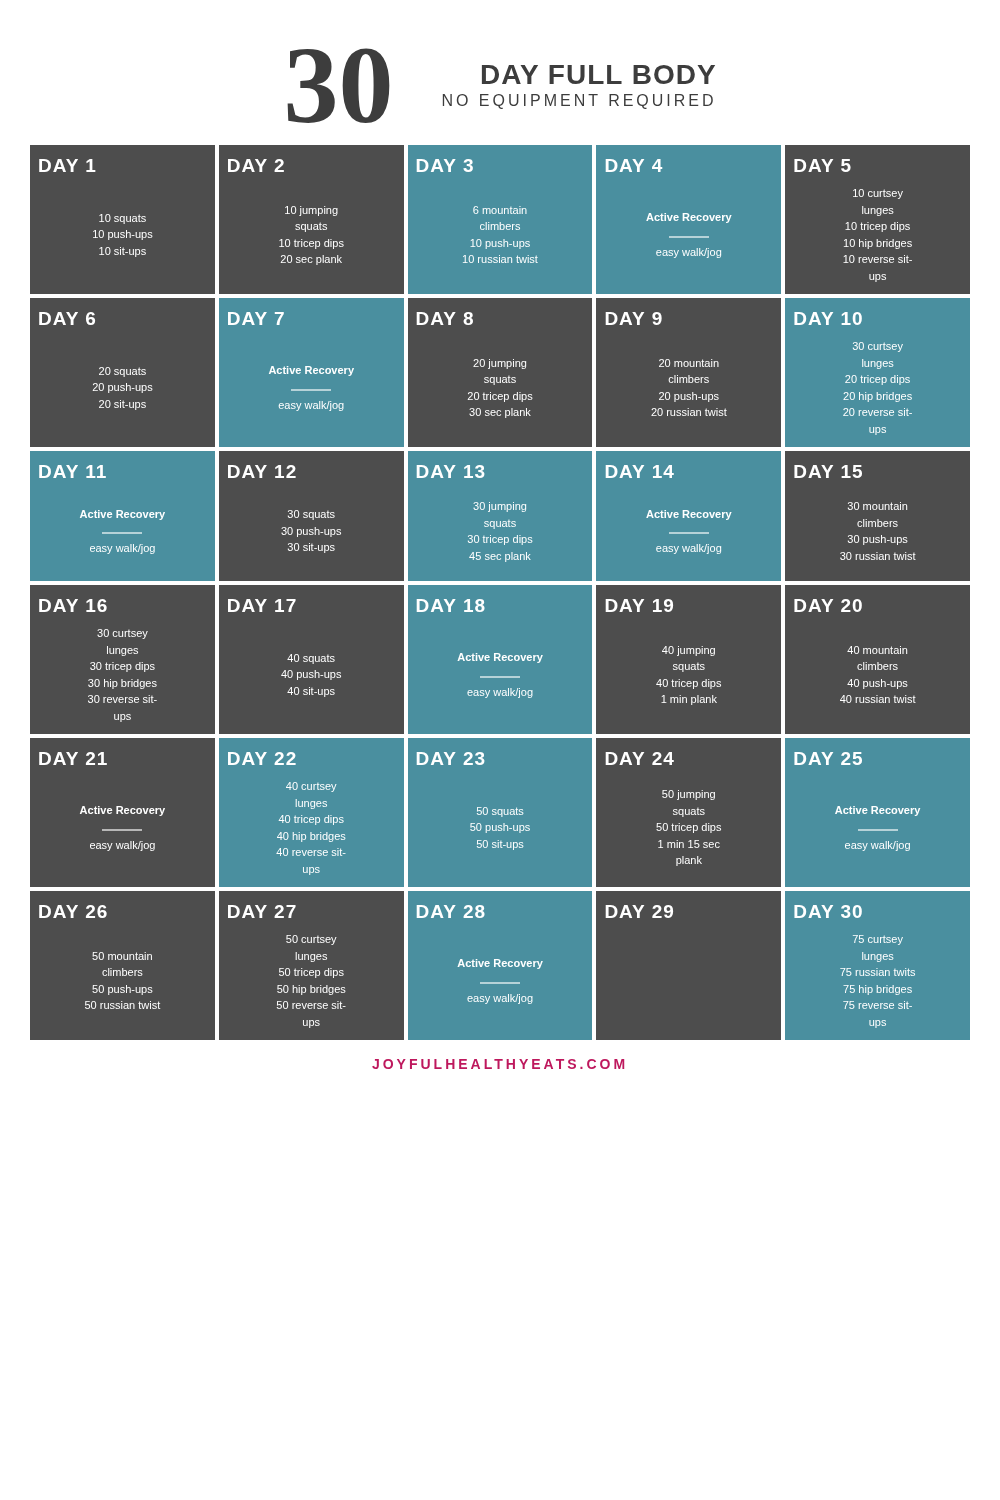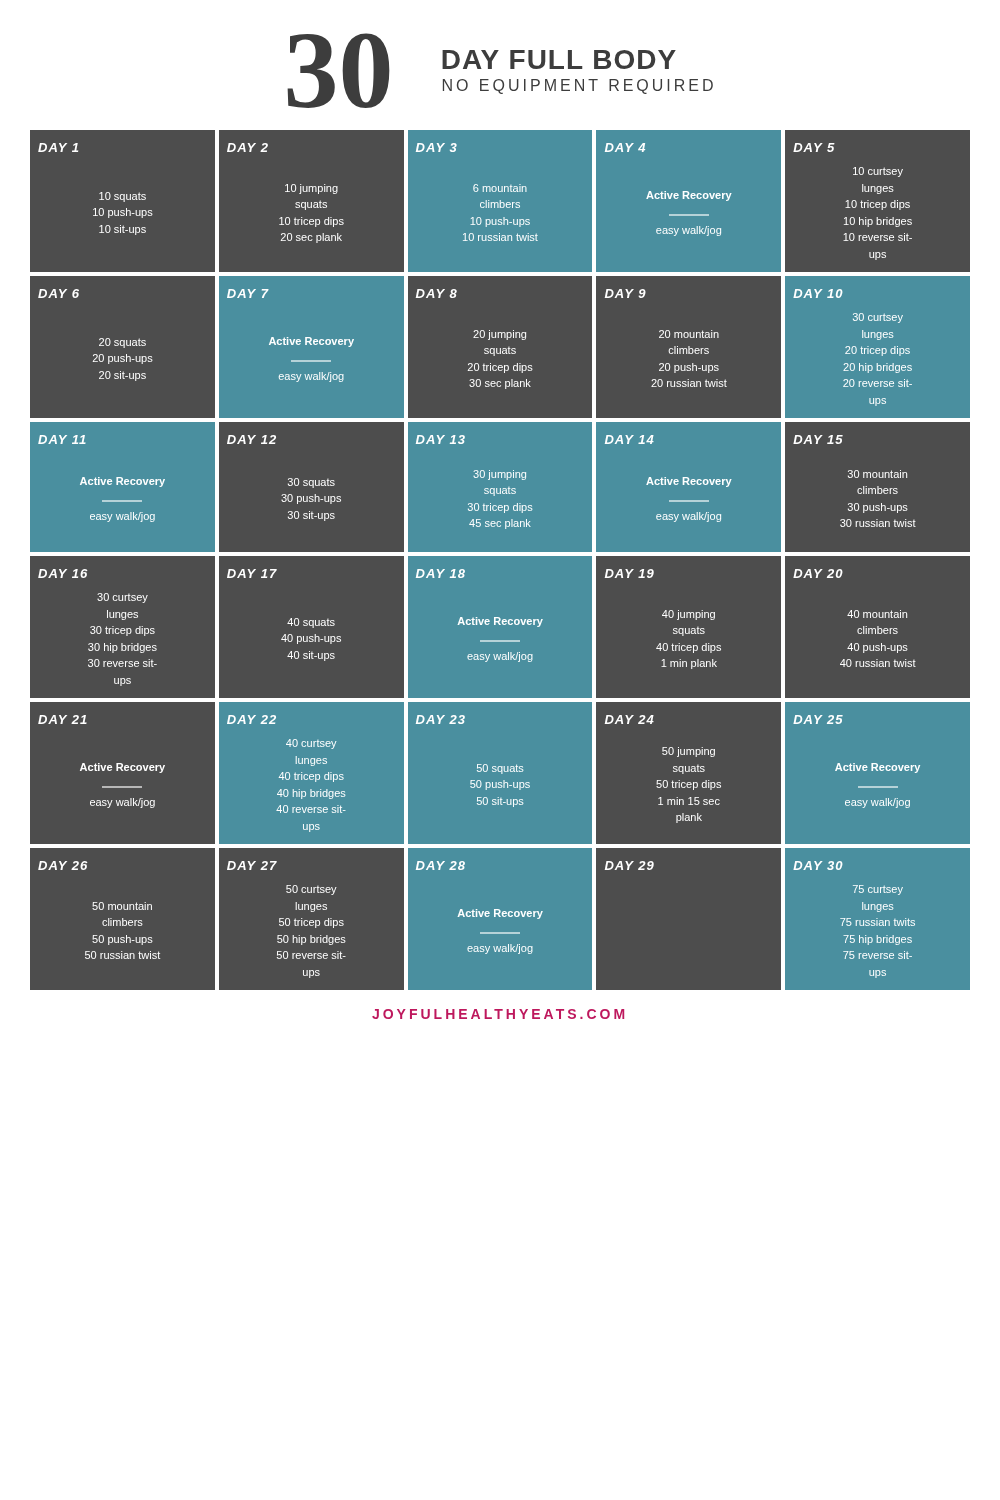--- a/index.html
+++ b/index.html
@@ -5,41 +5,41 @@
     * { box-sizing: border-box; margin: 0; padding: 0; }
     body {
       background: #fff;
       font-family: 'Arial', sans-serif;
       width: 1000px;
       min-height: 1500px;
     }
     .page {
       width: 1000px;
       background: #fff;
-      padding: 5px 30px 30px;
+      padding: 20px 30px 30px;
     }
     .header {
       text-align: center;
       padding: 10px 0 5px;
     }
     .header-top {
       display: flex;
       align-items: center;
       justify-content: center;
       gap: 0;
     }
     .big-30 {
       font-size: 110px;
       font-weight: 900;
       color: #3d3d3d;
       line-height: 1;
       font-family: Georgia, serif;
     }
     .header-text-block {
-      text-align: center;
+      text-align: right;
       margin-left: 8px;
     }
     .day-full-body {
       font-size: 28px;
       font-weight: 700;
       color: #3d3d3d;
       letter-spacing: 1px;
       line-height: 1.1;
     }
     .challenge-text {
@@ -80,26 +80,25 @@
     }
     .cell-dark {
       background-color: #4d4d4d;
       color: #fff;
     }
     .cell-teal {
       background-color: #4a8f9f;
       color: #fff;
     }
     .day-label {
-      font-size: 13px;
+      font-size: 19px;
       font-weight: 700;
       letter-spacing: 1px;
       margin-bottom: 8px;
       align-self: flex-start;
-      font-style: italic;
     }
     .cell-content {
       font-size: 11px;
       line-height: 1.5;
       flex: 1;
       display: flex;
       flex-direction: column;
       align-items: center;
       justify-content: center;
     }

